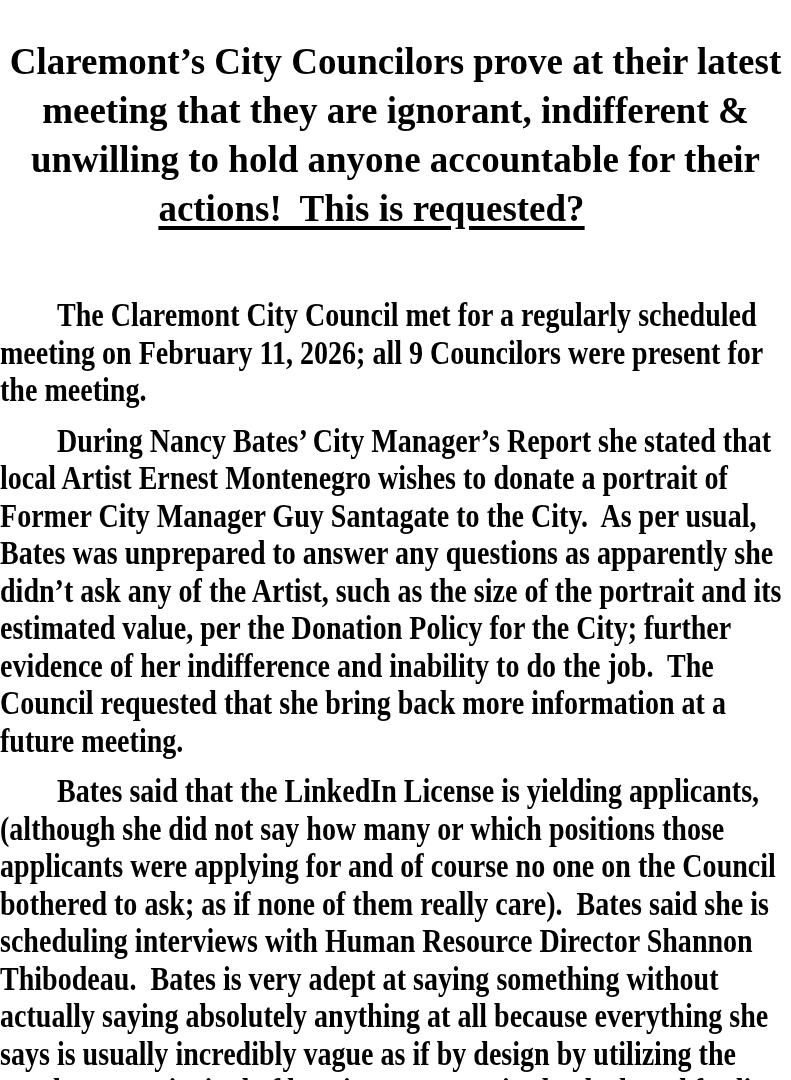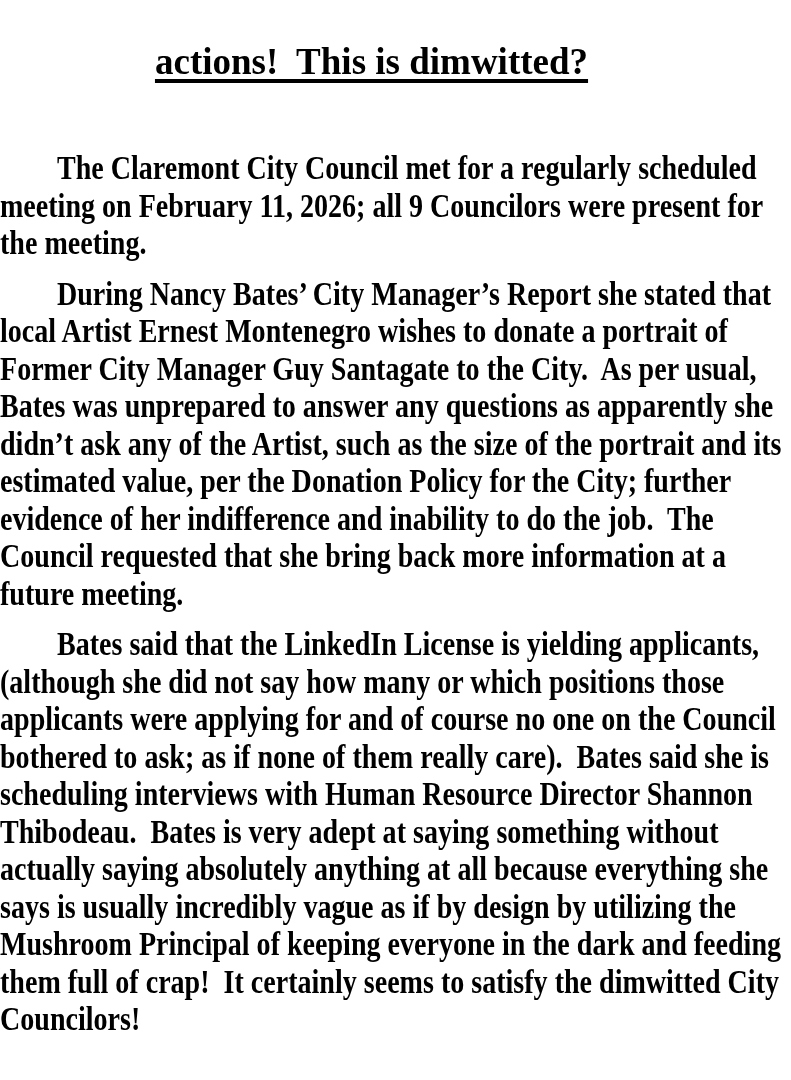--- a/index.html
+++ b/index.html
@@ -64,21 +64,24 @@
   .body-text p.first {
     margin-top: 15px;
   }
 </style>
 </head>
 <body>
 
 <div class="page">
 
   <div class="headline">
-    <span class="headline-underlined"><span>actions!  This is dimwitted?</span></span>
+    <span>Claremont’s City Councilors prove at their latest
+meeting that they are ignorant, indifferent &amp;
+unwilling to hold anyone accountable for their</span>
+    <span class="headline-underlined"><span>actions!  This is requested?</span></span>
   </div>
 
   <div class="body-text">
     <p class="first">The Claremont City Council met for a regularly scheduled
 meeting on February 11, 2026; all 9 Councilors were present for
 the meeting.</p>
     <p>During Nancy Bates’ City Manager’s Report she stated that
 local Artist Ernest Montenegro wishes to donate a portrait of
 Former City Manager Guy Santagate to the City.  As per usual,
 Bates was unprepared to answer any questions as apparently she

